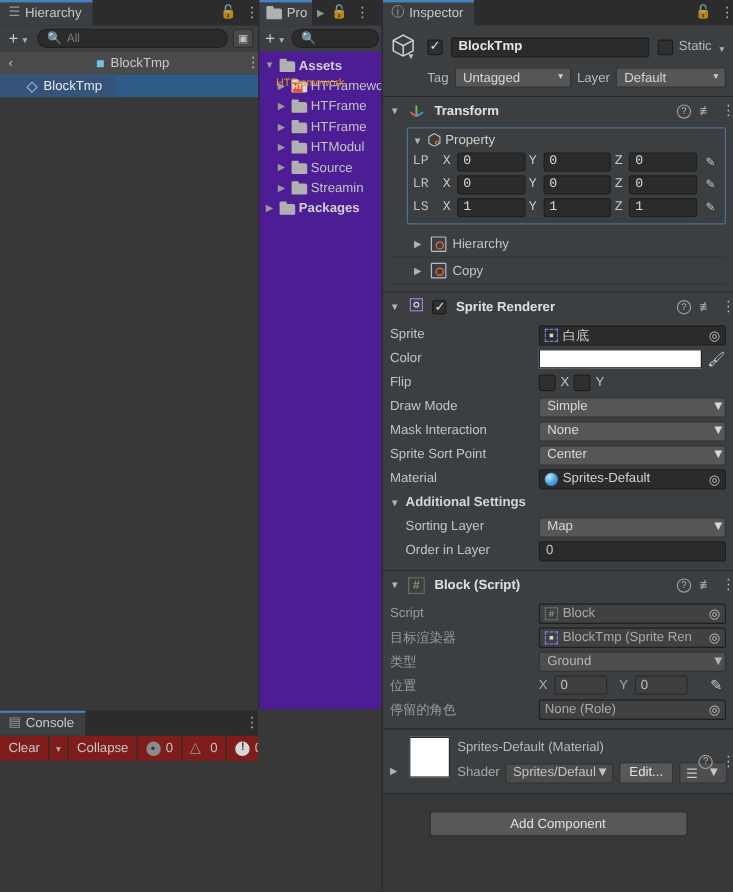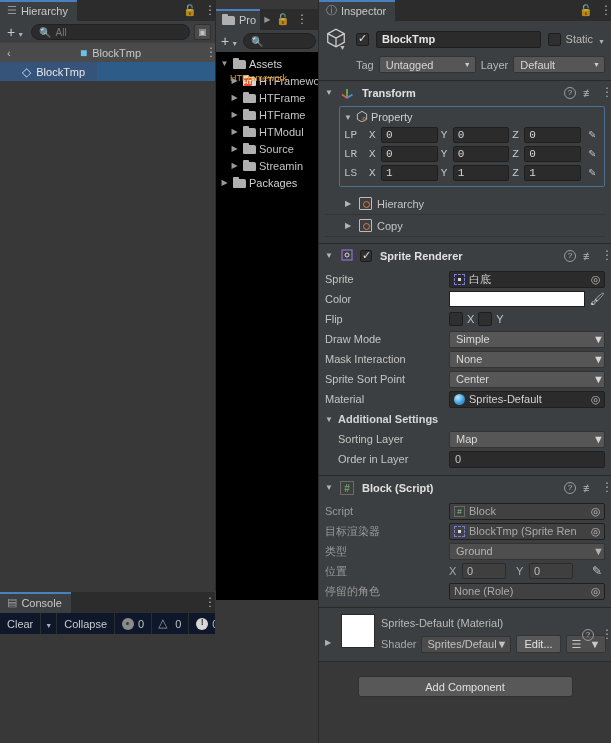--- a/index.html
+++ b/index.html
@@ -60,21 +60,21 @@
            color: #c9c9c9; padding-left: 6px; gap: 5px; }
   .h-row.header { background: #4a4a4a; justify-content: center; position: relative; }
   .h-row.header .back { position: absolute; left: 7px; color: #c0c0c0; font-size: 11px; }
   .h-row.header .kebab { position: absolute; right: 6px; }
   .h-row.selected { background: #2c5c87; }
   .h-row.selected .sel-left { position: absolute; left: 0; width: 97px; height: 19px;
                               background: #36537a; }
   .cube { display: inline-block; color: #6ec0e8; font-size: 12px; }
 
   
-  #project { left: 216px; top: 9px; width: 102px; height: 591px; background: #000000; }
+  #project { left: 216px; top: 0; width: 102px; height: 591px; background: #4c1d95; }
   .p-tab { padding: 0 4px 0 6px; }
   .p-body { padding-top: 3px; }
   .p-row { height: 17px; display: flex; align-items: center; font-size: 11px;
            color: #c4c4c4; gap: 3px; white-space: nowrap; }
   .p-arrow { width: 11px; text-align: center; color: #9a9a9a; font-size: 8px; flex: none; }
   .folder { width: 13px; height: 11px; flex: none; position: relative; }
   .folder::before {
     content: ""; position: absolute; left: 0; top: 2px; width: 13px; height: 9px;
     background: #b0b0b0; border-radius: 1px 2px 1px 1px;
   }
@@ -83,25 +83,25 @@
     background: #b0b0b0; border-radius: 1px 1px 0 0;
   }
   .folder.ht::before { background: #d8d8d8; }
   .folder.ht::after { background: #d8d8d8; }
   .ht-badge { position: absolute; left: 1px; top: 3px; width: 8px; height: 8px;
               background: #e8552a; color: #fff; font-size: 6px; line-height: 8px;
               text-align: center; font-weight: bold; border-radius: 1px; z-index: 2; }
   .ht-overlay { position: absolute; left: 14px; top: 1px; color: #e09a2c;
                 font-size: 9px; white-space: nowrap; z-index: 3; }
   .p-label { overflow: hidden; }
-  .bold { font-weight: normal; color: #d2d2d2; }
+  .bold { font-weight: bold; color: #d2d2d2; }
 
   
   #console { left: 0; top: 592px; width: 215px; height: 151px; background: #383838; }
-  .c-toolbar { height: 21px; background: #0f172a; display: flex; align-items: stretch;
+  .c-toolbar { height: 21px; background: #7f1d1d; display: flex; align-items: stretch;
                font-size: 11px; }
   .c-btn { display: flex; align-items: center; padding: 0 7px; color: #c9c9c9;
            border-right: 1px solid #2d2d2d; }
   .c-count { display: flex; align-items: center; gap: 4px; padding: 0 7px;
              border-right: 1px solid #2d2d2d; color: #c0c0c0; }
   .badge-ico { width: 12px; height: 12px; border-radius: 50%; background: #8b8b8b;
                display: inline-block; position: relative; }
   .badge-ico.warn { background: transparent; }
   .badge-ico.warn::before {
     content: "\25B3"; position: absolute; left: -1px; top: -2px; font-size: 12px;

